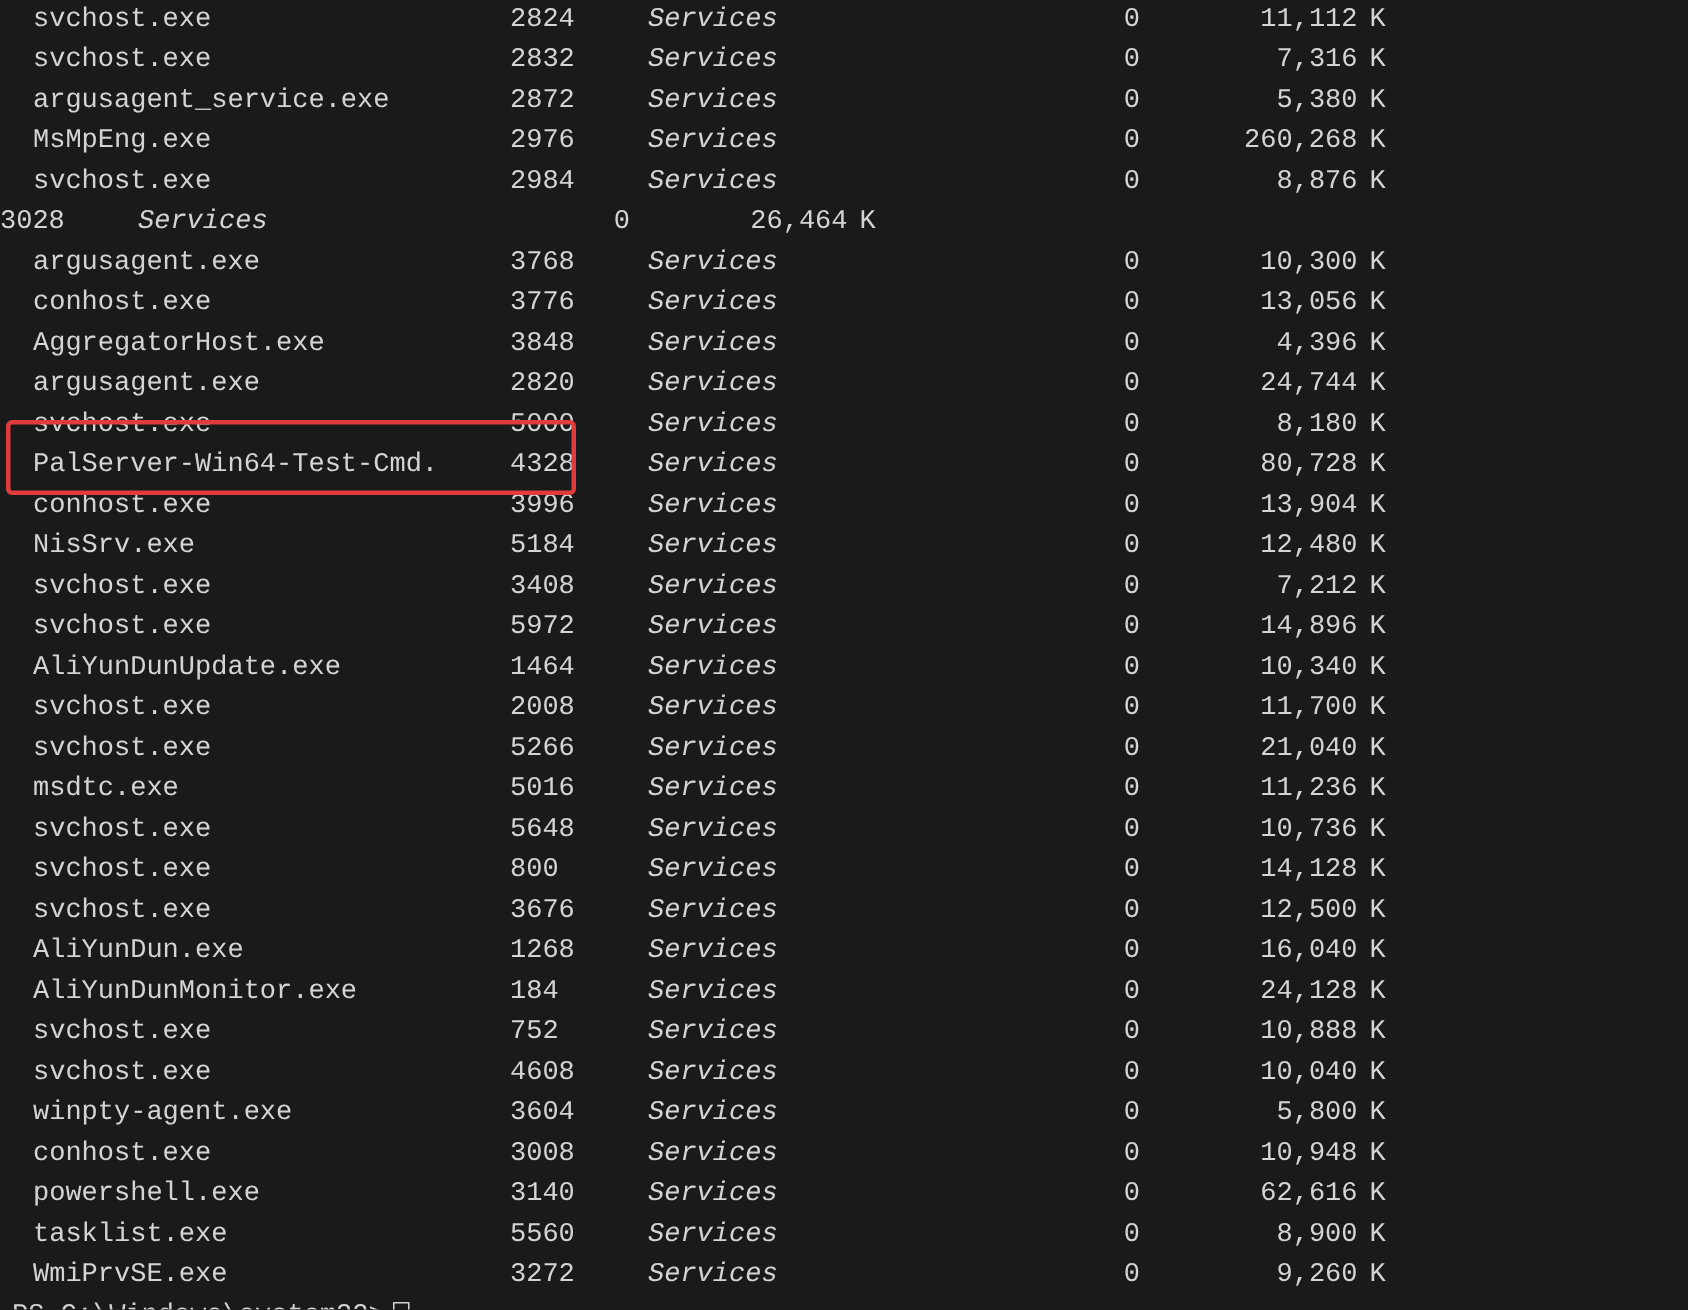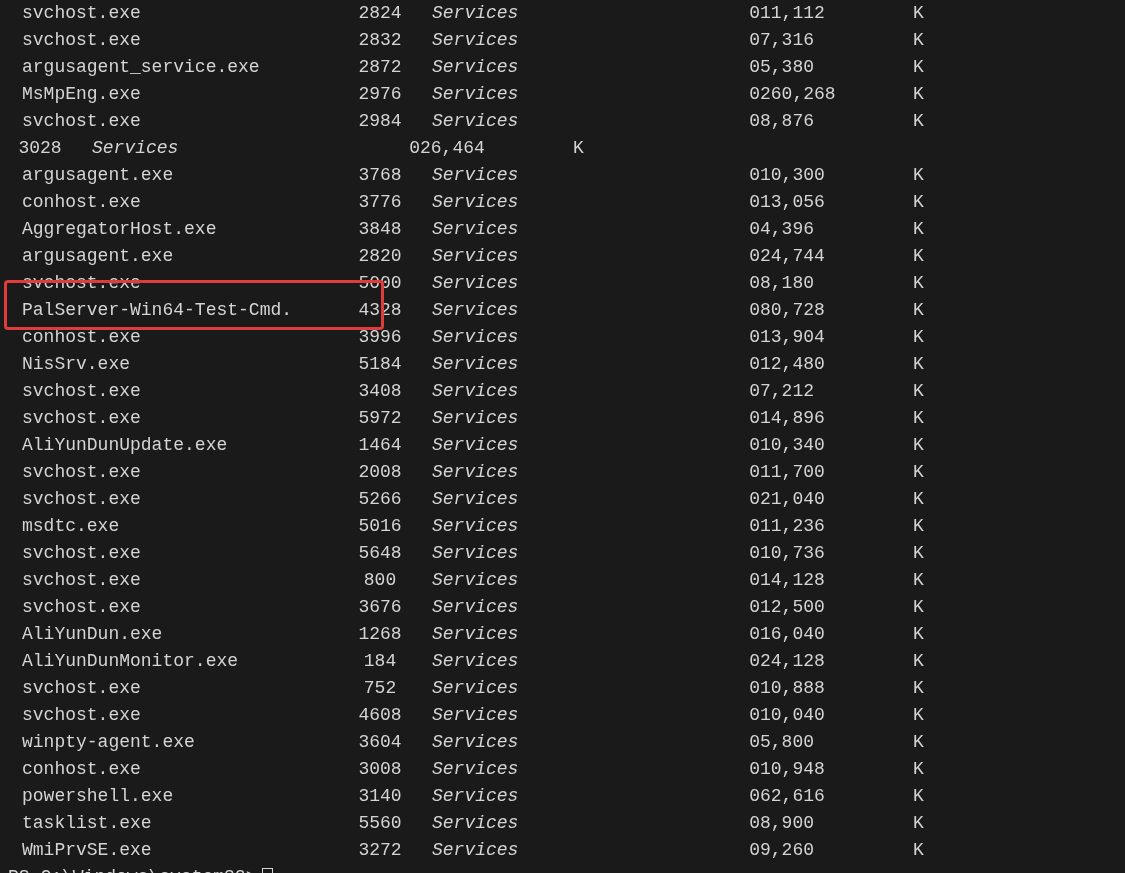--- a/index.html
+++ b/index.html
@@ -28,34 +28,34 @@
       height: 27px;
       line-height: 27px;
     }
     .col-name {
       width: 340px;
       padding-left: 22px;
       overflow: hidden;
     }
     .col-pid {
       width: 80px;
-      text-align: center;
+      text-align: left;
     }
     .col-session {
       width: 110px;
       padding-left: 12px;
       font-style: italic;
     }
     .col-sessnum {
       width: 230px;
       text-align: right;
     }
     .col-mem {
       width: 145px;
-      text-align: left;
+      text-align: right;
     }
     .col-unit {
       width: 30px;
       padding-left: 8px;
     }
     .prompt-line {
       padding-left: 8px;
       height: 27px;
       line-height: 27px;
       display: flex;

